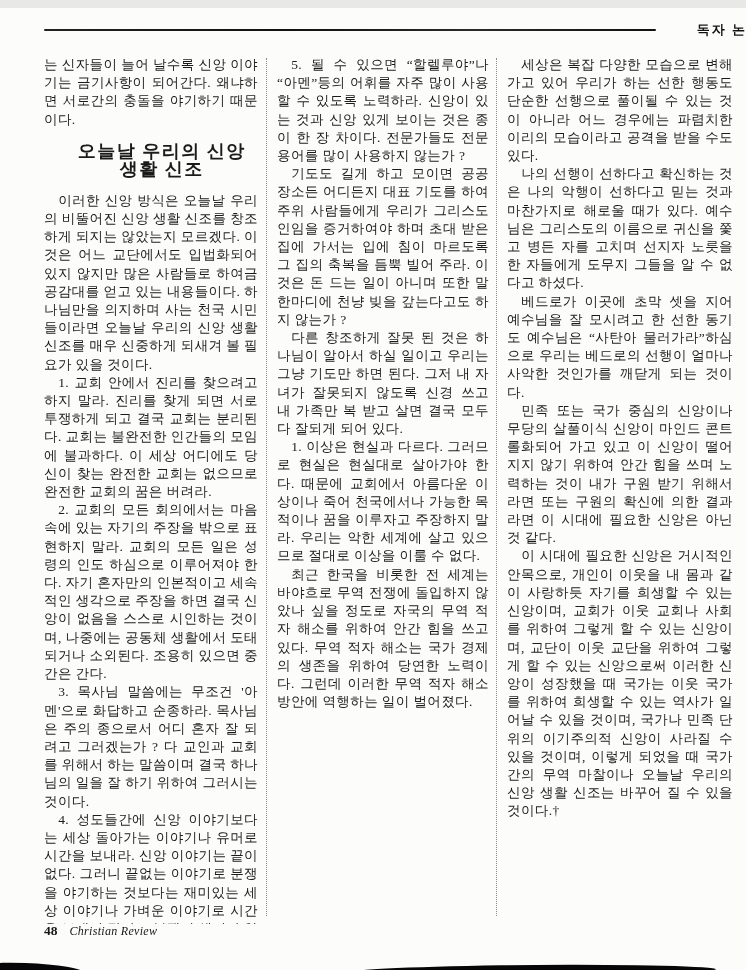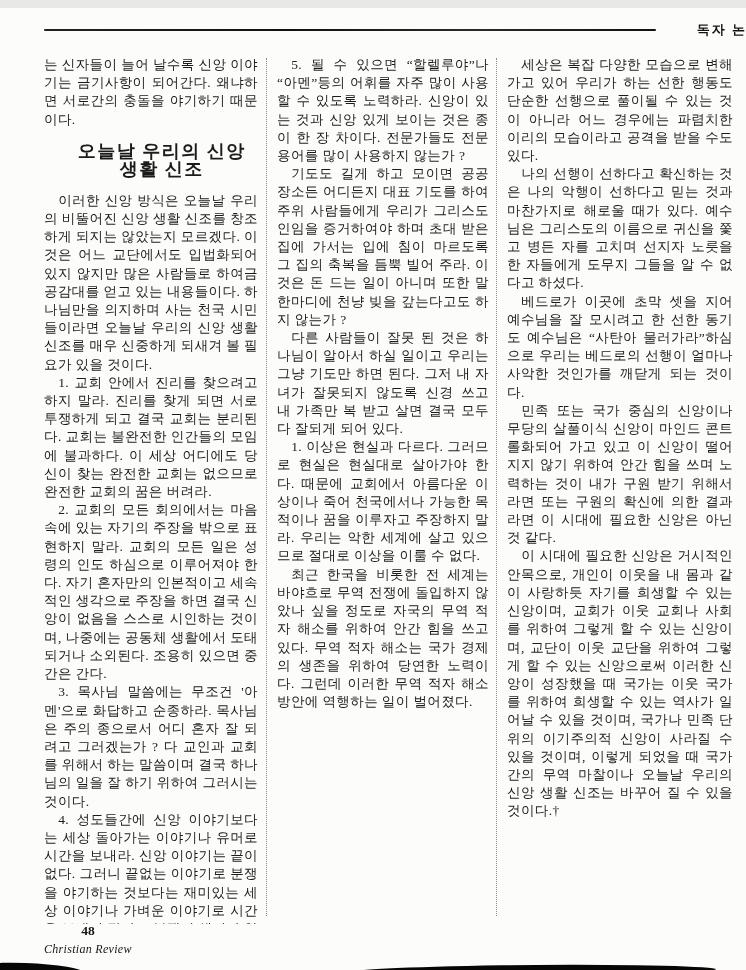--- a/index.html
+++ b/index.html
@@ -44,21 +44,21 @@
   .blk-p{text-indent:1.05em;}
   .blk-pc{text-indent:0;}
   .blk-h{
     font-weight:700;font-size:18px;line-height:18px;
     letter-spacing:1.5px;padding-left:1.2em;
     margin:13px 0 14px 0;text-align:center;word-break:keep-all;
   }
   
   .footer{
     position:absolute;left:44px;top:915px;
-    display:flex;align-items:center;gap:3px;color:#161616;flex-direction:column;
+    display:flex;align-items:center;gap:12px;color:#161616;
   }
   .page-number{font-size:13.5px;font-weight:700;}
   .magazine-name{font-size:12px;font-style:italic;letter-spacing:0.3px;}
   
   .artifact{position:absolute;background:#070707;}
   .artifact-left{
     left:-34px;top:955px;width:118px;height:16px;
     border-radius:50%;transform:rotate(2deg);
   }
   .artifact-right{
@@ -82,21 +82,21 @@
       <div class="blk blk-h">오늘날 우리의 신앙 생활 신조</div>
       <div class="blk blk-p">이러한 신앙 방식은 오늘날 우리의 비뚤어진 신앙 생활 신조를 창조하게 되지는 않았는지 모르겠다. 이것은 어느 교단에서도 입법화되어 있지 않지만 많은 사람들로 하여금 공감대를 얻고 있는 내용들이다. 하나님만을 의지하며 사는 천국 시민들이라면 오늘날 우리의 신앙 생활 신조를 매우 신중하게 되새겨 볼 필요가 있을 것이다.</div>
       <div class="blk blk-p">1. 교회 안에서 진리를 찾으려고 하지 말라. 진리를 찾게 되면 서로 투쟁하게 되고 결국 교회는 분리된다. 교회는 불완전한 인간들의 모임에 불과하다. 이 세상 어디에도 당신이 찾는 완전한 교회는 없으므로 완전한 교회의 꿈은 버려라.</div>
       <div class="blk blk-p">2. 교회의 모든 회의에서는 마음속에 있는 자기의 주장을 밖으로 표현하지 말라. 교회의 모든 일은 성령의 인도 하심으로 이루어져야 한다. 자기 혼자만의 인본적이고 세속적인 생각으로 주장을 하면 결국 신앙이 없음을 스스로 시인하는 것이며, 나중에는 공동체 생활에서 도태되거나 소외된다. 조용히 있으면 중간은 간다.</div>
       <div class="blk blk-p">3. 목사님 말씀에는 무조건 '아멘'으로 화답하고 순종하라. 목사님은 주의 종으로서 어디 혼자 잘 되려고 그러겠는가 ? 다 교인과 교회를 위해서 하는 말씀이며 결국 하나님의 일을 잘 하기 위하여 그러시는 것이다.</div>
       <div class="blk blk-p">4. 성도들간에 신앙 이야기보다는 세상 돌아가는 이야기나 유머로 시간을 보내라. 신앙 이야기는 끝이 없다. 그러니 끝없는 이야기로 분쟁을 야기하는 것보다는 재미있는 세상 이야기나 가벼운 이야기로 시간을 보내면 적어도 분쟁이 생기지 않는다. 세상을 뭘 그렇게 골치 아프게 살 필요가 있는가 ?</div>
     </div>
   <div class="col col-2">
       <div class="blk blk-p">5. 될 수 있으면 “할렐루야”나 “아멘”등의 어휘를 자주 많이 사용할 수 있도록 노력하라. 신앙이 있는 것과 신앙 있게 보이는 것은 종이 한 장 차이다. 전문가들도 전문 용어를 많이 사용하지 않는가 ?</div>
       <div class="blk blk-p">기도도 길게 하고 모이면 공공 장소든 어디든지 대표 기도를 하여 주위 사람들에게 우리가 그리스도인임을 증거하여야 하며 초대 받은 집에 가서는 입에 침이 마르도록 그 집의 축복을 듬뿍 빌어 주라. 이것은 돈 드는 일이 아니며 또한 말 한마디에 천냥 빚을 갚는다고도 하지 않는가 ?</div>
-      <div class="blk blk-p">다른 사람들이 잘못 된 것은 하나님이 알아서 하실 일이고 우리는 그냥 기도만 하면 된다. 그저 내 자녀가 잘못되지 않도록 신경 쓰고 내 가족만 복 받고 살면 결국 모두 다 잘되게 되어 있다.</div>
+      <div class="blk blk-p">다른 창조하게 잘못 된 것은 하나님이 알아서 하실 일이고 우리는 그냥 기도만 하면 된다. 그저 내 자녀가 잘못되지 않도록 신경 쓰고 내 가족만 복 받고 살면 결국 모두 다 잘되게 되어 있다.</div>
       <div class="blk blk-p">1. 이상은 현실과 다르다. 그러므로 현실은 현실대로 살아가야 한다. 때문에 교회에서 아름다운 이상이나 죽어 천국에서나 가능한 목적이나 꿈을 이루자고 주장하지 말라. 우리는 악한 세계에 살고 있으므로 절대로 이상을 이룰 수 없다.</div>
       <div class="blk blk-p">최근 한국을 비롯한 전 세계는 바야흐로 무역 전쟁에 돌입하지 않았나 싶을 정도로 자국의 무역 적자 해소를 위하여 안간 힘을 쓰고 있다. 무역 적자 해소는 국가 경제의 생존을 위하여 당연한 노력이다. 그런데 이러한 무역 적자 해소 방안에 역행하는 일이 벌어졌다.</div>
     </div>
   <div class="col col-3">
       <div class="blk blk-p">세상은 복잡 다양한 모습으로 변해가고 있어 우리가 하는 선한 행동도 단순한 선행으로 풀이될 수 있는 것이 아니라 어느 경우에는 파렴치한 이리의 모습이라고 공격을 받을 수도 있다.</div>
       <div class="blk blk-p">나의 선행이 선하다고 확신하는 것은 나의 악행이 선하다고 믿는 것과 마찬가지로 해로울 때가 있다. 예수님은 그리스도의 이름으로 귀신을 쫓고 병든 자를 고치며 선지자 노릇을 한 자들에게 도무지 그들을 알 수 없다고 하셨다.</div>
       <div class="blk blk-p">베드로가 이곳에 초막 셋을 지어 예수님을 잘 모시려고 한 선한 동기도 예수님은 “사탄아 물러가라”하심으로 우리는 베드로의 선행이 얼마나 사악한 것인가를 깨닫게 되는 것이다.</div>
       <div class="blk blk-p">민족 또는 국가 중심의 신앙이나 무당의 살풀이식 신앙이 마인드 콘트롤화되어 가고 있고 이 신앙이 떨어지지 않기 위하여 안간 힘을 쓰며 노력하는 것이 내가 구원 받기 위해서라면 또는 구원의 확신에 의한 결과라면 이 시대에 필요한 신앙은 아닌 것 같다.</div>
       <div class="blk blk-p">이 시대에 필요한 신앙은 거시적인 안목으로, 개인이 이웃을 내 몸과 같이 사랑하듯 자기를 희생할 수 있는 신앙이며, 교회가 이웃 교회나 사회를 위하여 그렇게 할 수 있는 신앙이며, 교단이 이웃 교단을 위하여 그렇게 할 수 있는 신앙으로써 이러한 신앙이 성장했을 때 국가는 이웃 국가를 위하여 희생할 수 있는 역사가 일어날 수 있을 것이며, 국가나 민족 단위의 이기주의적 신앙이 사라질 수 있을 것이며, 이렇게 되었을 때 국가간의 무역 마찰이나 오늘날 우리의 신앙 생활 신조는 바꾸어 질 수 있을 것이다.†</div>
     </div>

